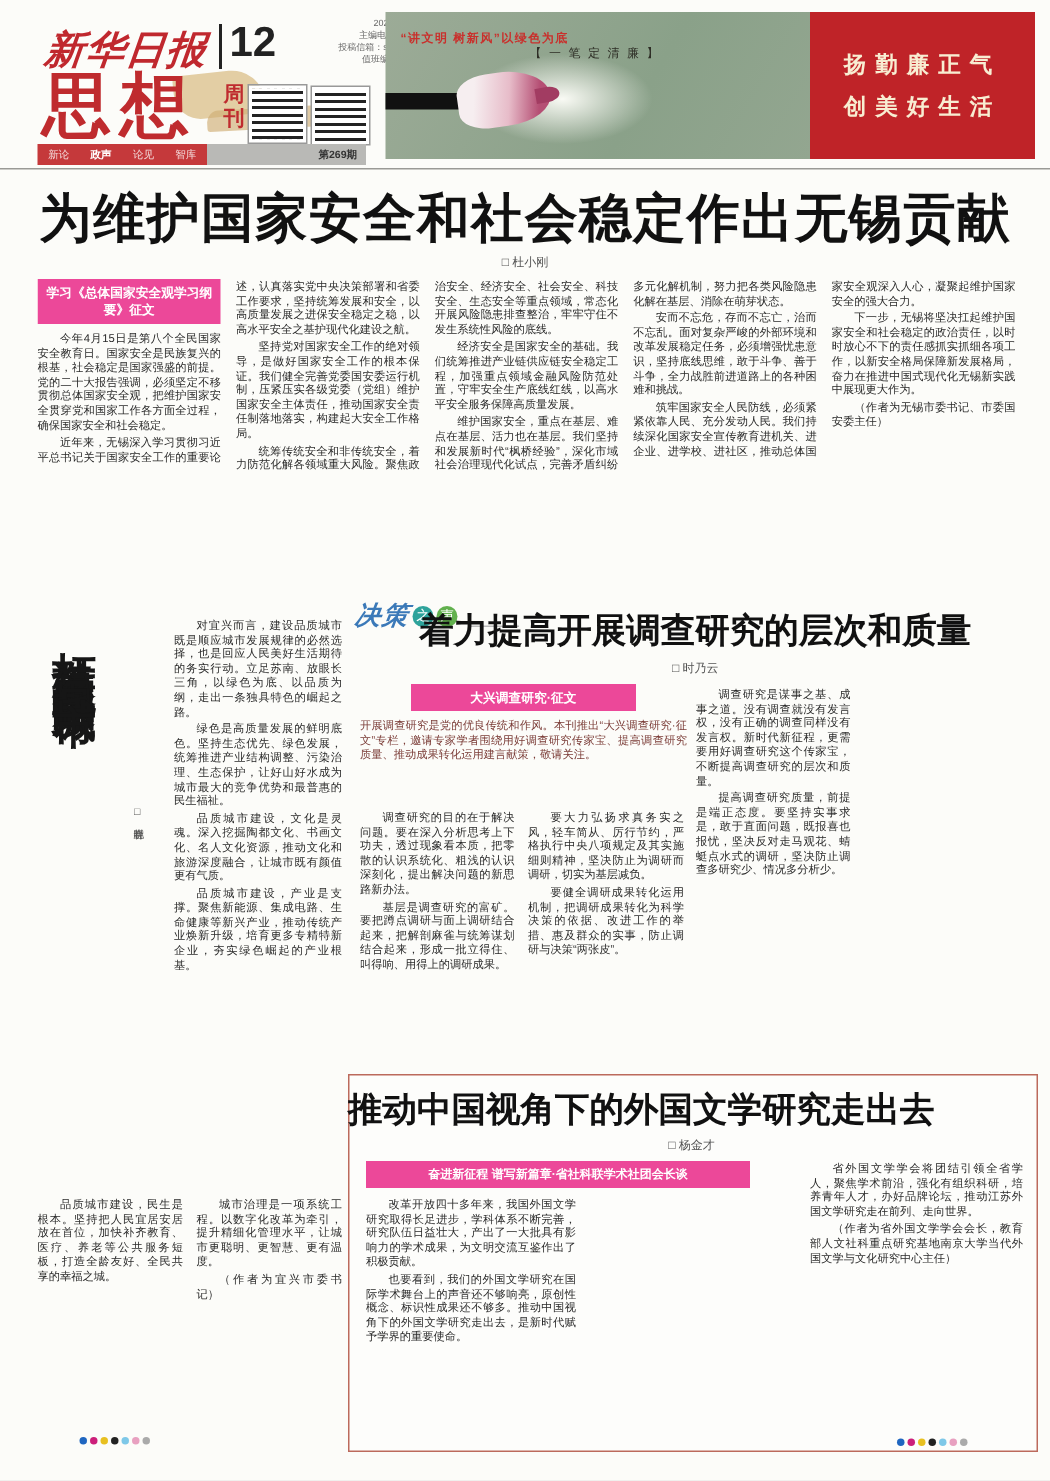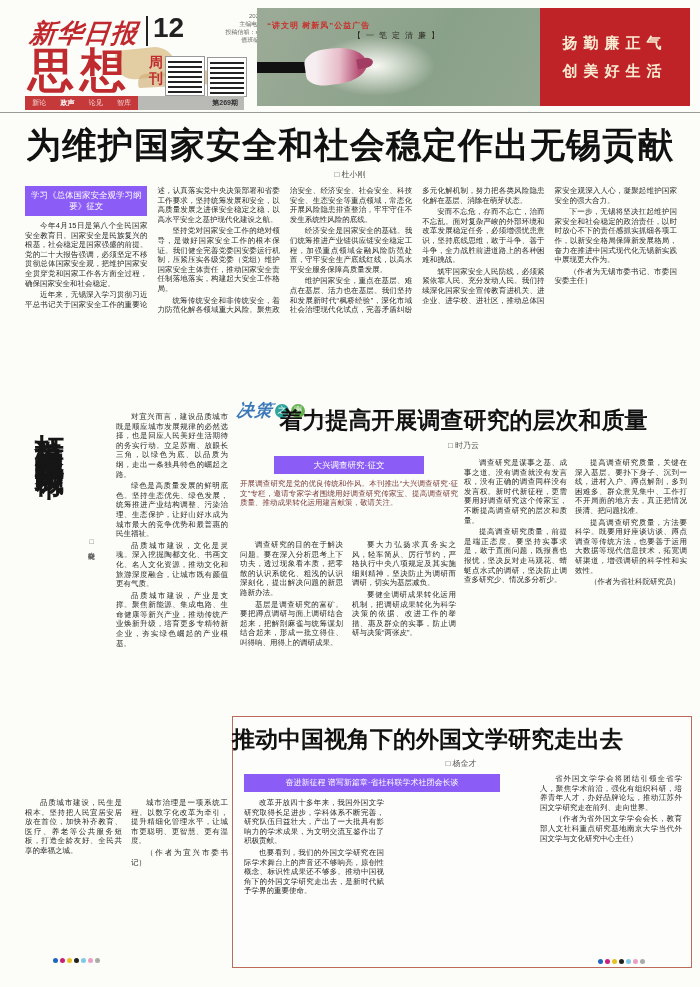--- a/index.html
+++ b/index.html
@@ -42,21 +42,21 @@
         background:#a23c62;transform:rotate(-10deg);}
   .banner-slogan{position:absolute;left:10px;top:12px;font-size:8px;font-weight:bold;color:#c9302c;letter-spacing:1px;}
   .banner-bracket{position:absolute;left:96px;top:22px;font-size:8px;color:#2d2d25;letter-spacing:5px;font-family:"DejaVu Serif",serif;}
   .banner-red{width:150px;height:98px;background:#bf2328;display:flex;flex-direction:column;
         justify-content:center;align-items:center;gap:9px;}
   .banner-red div{font-size:15px;font-weight:bold;color:#f8edd2;letter-spacing:6px;font-family:"DejaVu Serif",serif;}
   .mast-rule{position:absolute;left:0;top:112px;width:700px;height:1px;background:#9a9a96;}
   
   .para{margin:0 0 2px 0;text-indent:2em;}
   .smalltext{font-size:7.5px;line-height:9.6px;text-align:justify;color:#2a2a2a;overflow:hidden;}
-  .tagbox{background:#8b5cf6;color:#fff;font-weight:normal;text-align:center;}
+  .tagbox{background:#ec4899;color:#fff;font-weight:bold;text-align:center;}
   
   .top-headline{position:absolute;left:0;top:122px;width:700px;text-align:center;
         font-family:"DejaVu Serif",serif;font-weight:bold;font-size:35px;color:#111;letter-spacing:1px;}
   .top-byline{position:absolute;left:0;top:169px;width:700px;text-align:center;font-size:8px;color:#555;}
   .top-body{position:absolute;left:25px;top:186px;width:652px;height:210px;
         column-count:5;column-gap:10px;}
   .top-tag{font-size:8.5px;line-height:11px;padding:4px 2px;margin:0 0 5px 0;}
   
   .vert-head{position:absolute;left:30px;top:412px;height:378px;writing-mode:vertical-rl;
         font-family:"DejaVu Serif",serif;font-weight:bold;font-size:29px;color:#161616;letter-spacing:3px;}
@@ -128,21 +128,21 @@
   <div class="nav-gray">
     <span>第269期</span>
   </div>
 
   <div class="banner">
     <div class="banner-green">
       <div class="banner-glow"></div>
       <div class="brush-handle"></div>
       <div class="brush-bud"></div>
       <div class="brush-tip"></div>
-      <div class="banner-slogan">“讲文明 树新风”公益广告</div>
+      <div class="banner-slogan">“讲文明 树新风”以绿色为底</div>
       <div class="banner-bracket">【一笔定清廉】</div>
     </div>
     <div class="banner-red">
       <div>扬勤廉正气</div>
       <div>创美好生活</div>
     </div>
   </div>
   <div class="mast-rule"></div>
 
   <div class="top-headline">为维护国家安全和社会稳定作出无锡贡献</div>
@@ -194,25 +194,20 @@
       <p class="para">基层是调查研究的富矿。要把蹲点调研与面上调研结合起来，把解剖麻雀与统筹谋划结合起来，形成一批立得住、叫得响、用得上的调研成果。</p>
     </div>
   <div class="colB smalltext">
       <p class="para">要大力弘扬求真务实之风，轻车简从、厉行节约，严格执行中央八项规定及其实施细则精神，坚决防止为调研而调研，切实为基层减负。</p>
       <p class="para">要健全调研成果转化运用机制，把调研成果转化为科学决策的依据、改进工作的举措、惠及群众的实事，防止调研与决策“两张皮”。</p>
     </div>
   <div class="colC smalltext">
       <p class="para">调查研究是谋事之基、成事之道。没有调查就没有发言权，没有正确的调查同样没有发言权。新时代新征程，更需要用好调查研究这个传家宝，不断提高调查研究的层次和质量。</p>
       <p class="para">提高调查研究质量，前提是端正态度。要坚持实事求是，敢于直面问题，既报喜也报忧，坚决反对走马观花、蜻蜓点水式的调研，坚决防止调查多研究少、情况多分析少。</p>
     </div>
-  <div class="colD smalltext">
-      <p class="para">提高调查研究质量，关键在深入基层。要扑下身子、沉到一线，进村入户、蹲点解剖，多到困难多、群众意见集中、工作打不开局面的地方去，真正把情况摸清、把问题找准。</p>
-      <p class="para">提高调查研究质量，方法要科学。既要用好座谈访谈、蹲点调查等传统方法，也要善于运用大数据等现代信息技术，拓宽调研渠道，增强调研的科学性和实效性。</p>
-      <p class="para attribution">（作者为省社科院研究员）</p>
-    </div>
 
   <div class="bottom-box"></div>
   <div class="bot-headline">推动中国视角下的外国文学研究走出去</div>
   <div class="bot-byline">□ 杨金才</div>
   <div class="tagbox bot-tag">奋进新征程 谱写新篇章·省社科联学术社团会长谈</div>
   <div class="bcol1 smalltext">
       <p class="para">改革开放四十多年来，我国外国文学研究取得长足进步，学科体系不断完善，研究队伍日益壮大，产出了一大批具有影响力的学术成果，为文明交流互鉴作出了积极贡献。</p>
       <p class="para">也要看到，我们的外国文学研究在国际学术舞台上的声音还不够响亮，原创性概念、标识性成果还不够多。推动中国视角下的外国文学研究走出去，是新时代赋予学界的重要使命。</p>
     </div>
   <div class="bcol3 smalltext">

